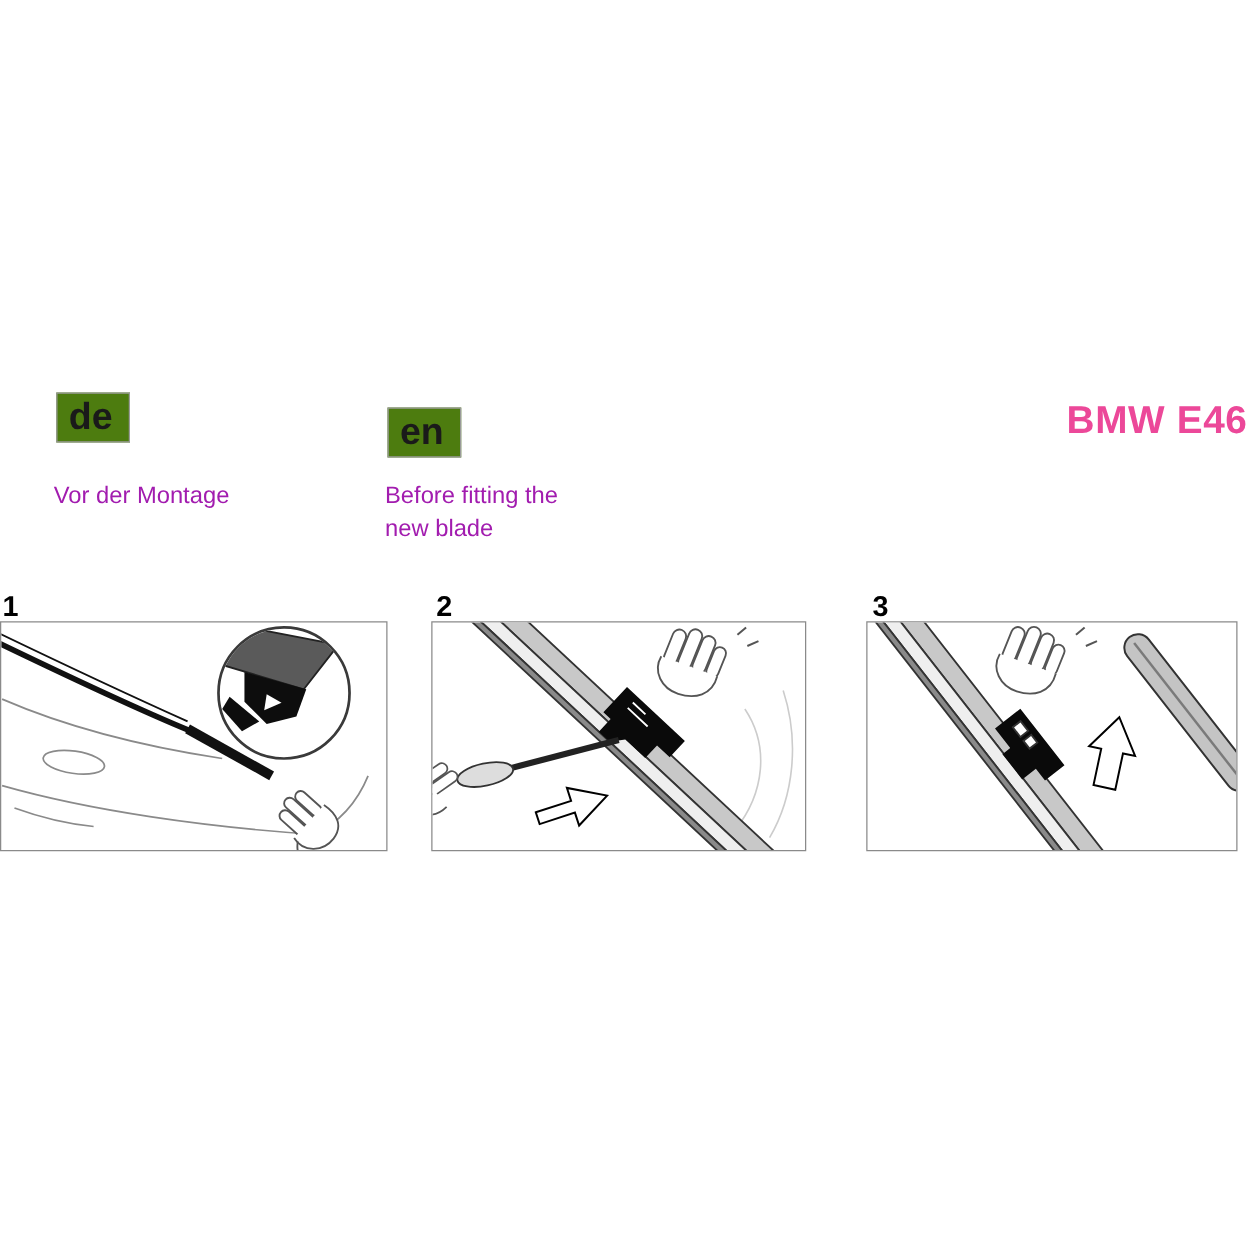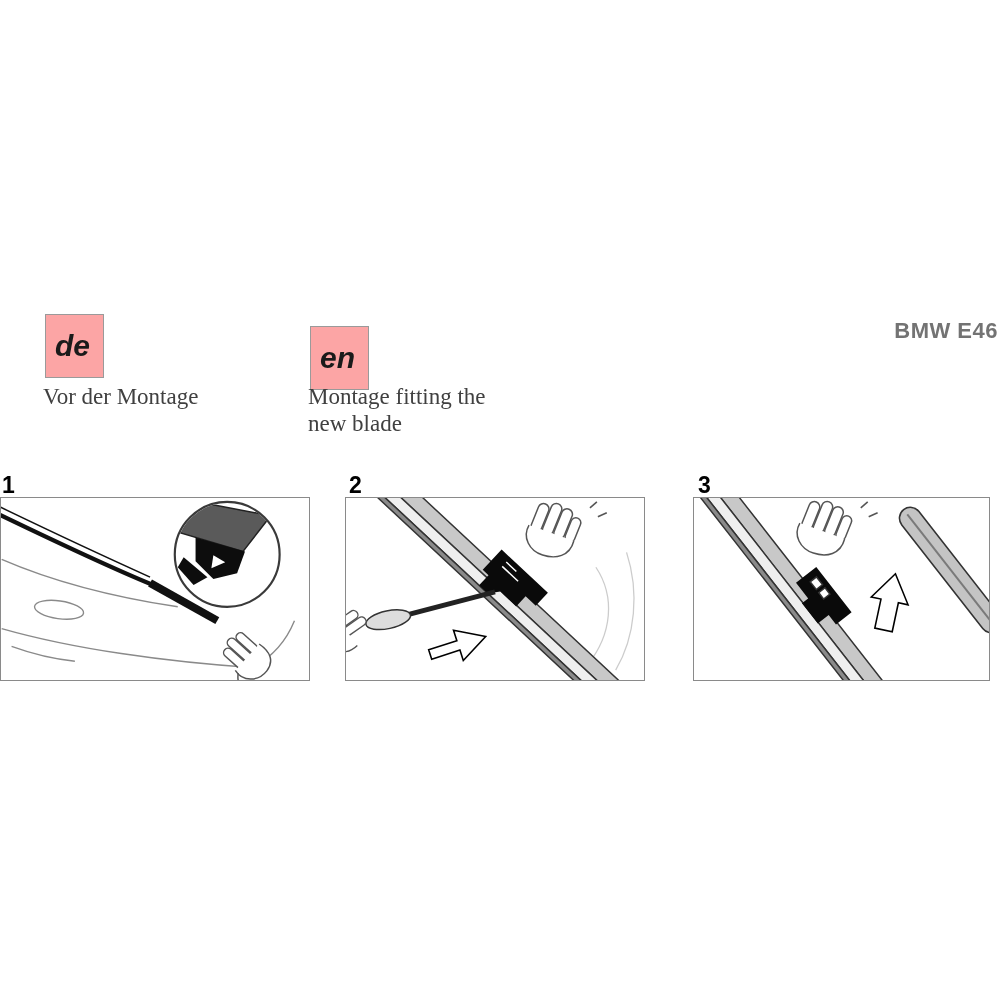--- a/index.html
+++ b/index.html
@@ -9,49 +9,47 @@
     position: relative;
     width: 1000px;
     height: 1000px;
     background: #ffffff;
     overflow: hidden;
   }
   .model-label {
     position: absolute;
     top: 318px;
     right: 2px;
-    font-size: 22px;
+    font-size: 31px;
     font-weight: bold;
     letter-spacing: 0.5px;
-    color: #737373;
+    color: #ec4899;
     white-space: nowrap;
   }
   .lang-box {
     position: absolute;
     width: 59px;
-    height: 64px;
+    height: 40px;
     border: 1px solid #9a9a9a;
-    background: #fca5a5;
+    background: #4d7c0f;
     display: flex;
     align-items: center;
     padding-left: 9px;
     font-size: 30px;
     font-weight: bold;
     color: #1a1a1a;
-    font-style: italic;
   }
   #lang-box-de { left: 45px; top: 314px; }
   #lang-box-en { left: 310px; top: 326px; }
   .lang-caption {
     position: absolute;
-    font-size: 23px;
+    font-size: 19px;
     line-height: 27px;
-    color: #404040;
+    color: #a21caf;
     white-space: nowrap;
-    font-family: Liberation Serif, serif;
   }
   #caption-de { left: 43px; top: 383px; }
   #caption-en { left: 308px; top: 383px; }
   .step-number {
     position: absolute;
     top: 472px;
     font-size: 23px;
     font-weight: bold;
     color: #000;
   }
@@ -82,21 +80,21 @@
     <span>de</span>
   </div>
   <div class="lang-caption" id="caption-de">
     <div>Vor der Montage</div>
   </div>
 
   <div class="lang-box" id="lang-box-en">
     <span>en</span>
   </div>
   <div class="lang-caption" id="caption-en">
-    <div>Montage fitting the</div>
+    <div>Before fitting the</div>
     <div>new blade</div>
   </div>
 
   <div class="step-number" id="step-number-1">1</div>
   <div class="step-number" id="step-number-2">2</div>
   <div class="step-number" id="step-number-3">3</div>
 
   <div class="panel" id="panel-1">
     <svg viewBox="0 0 310 184">
 

